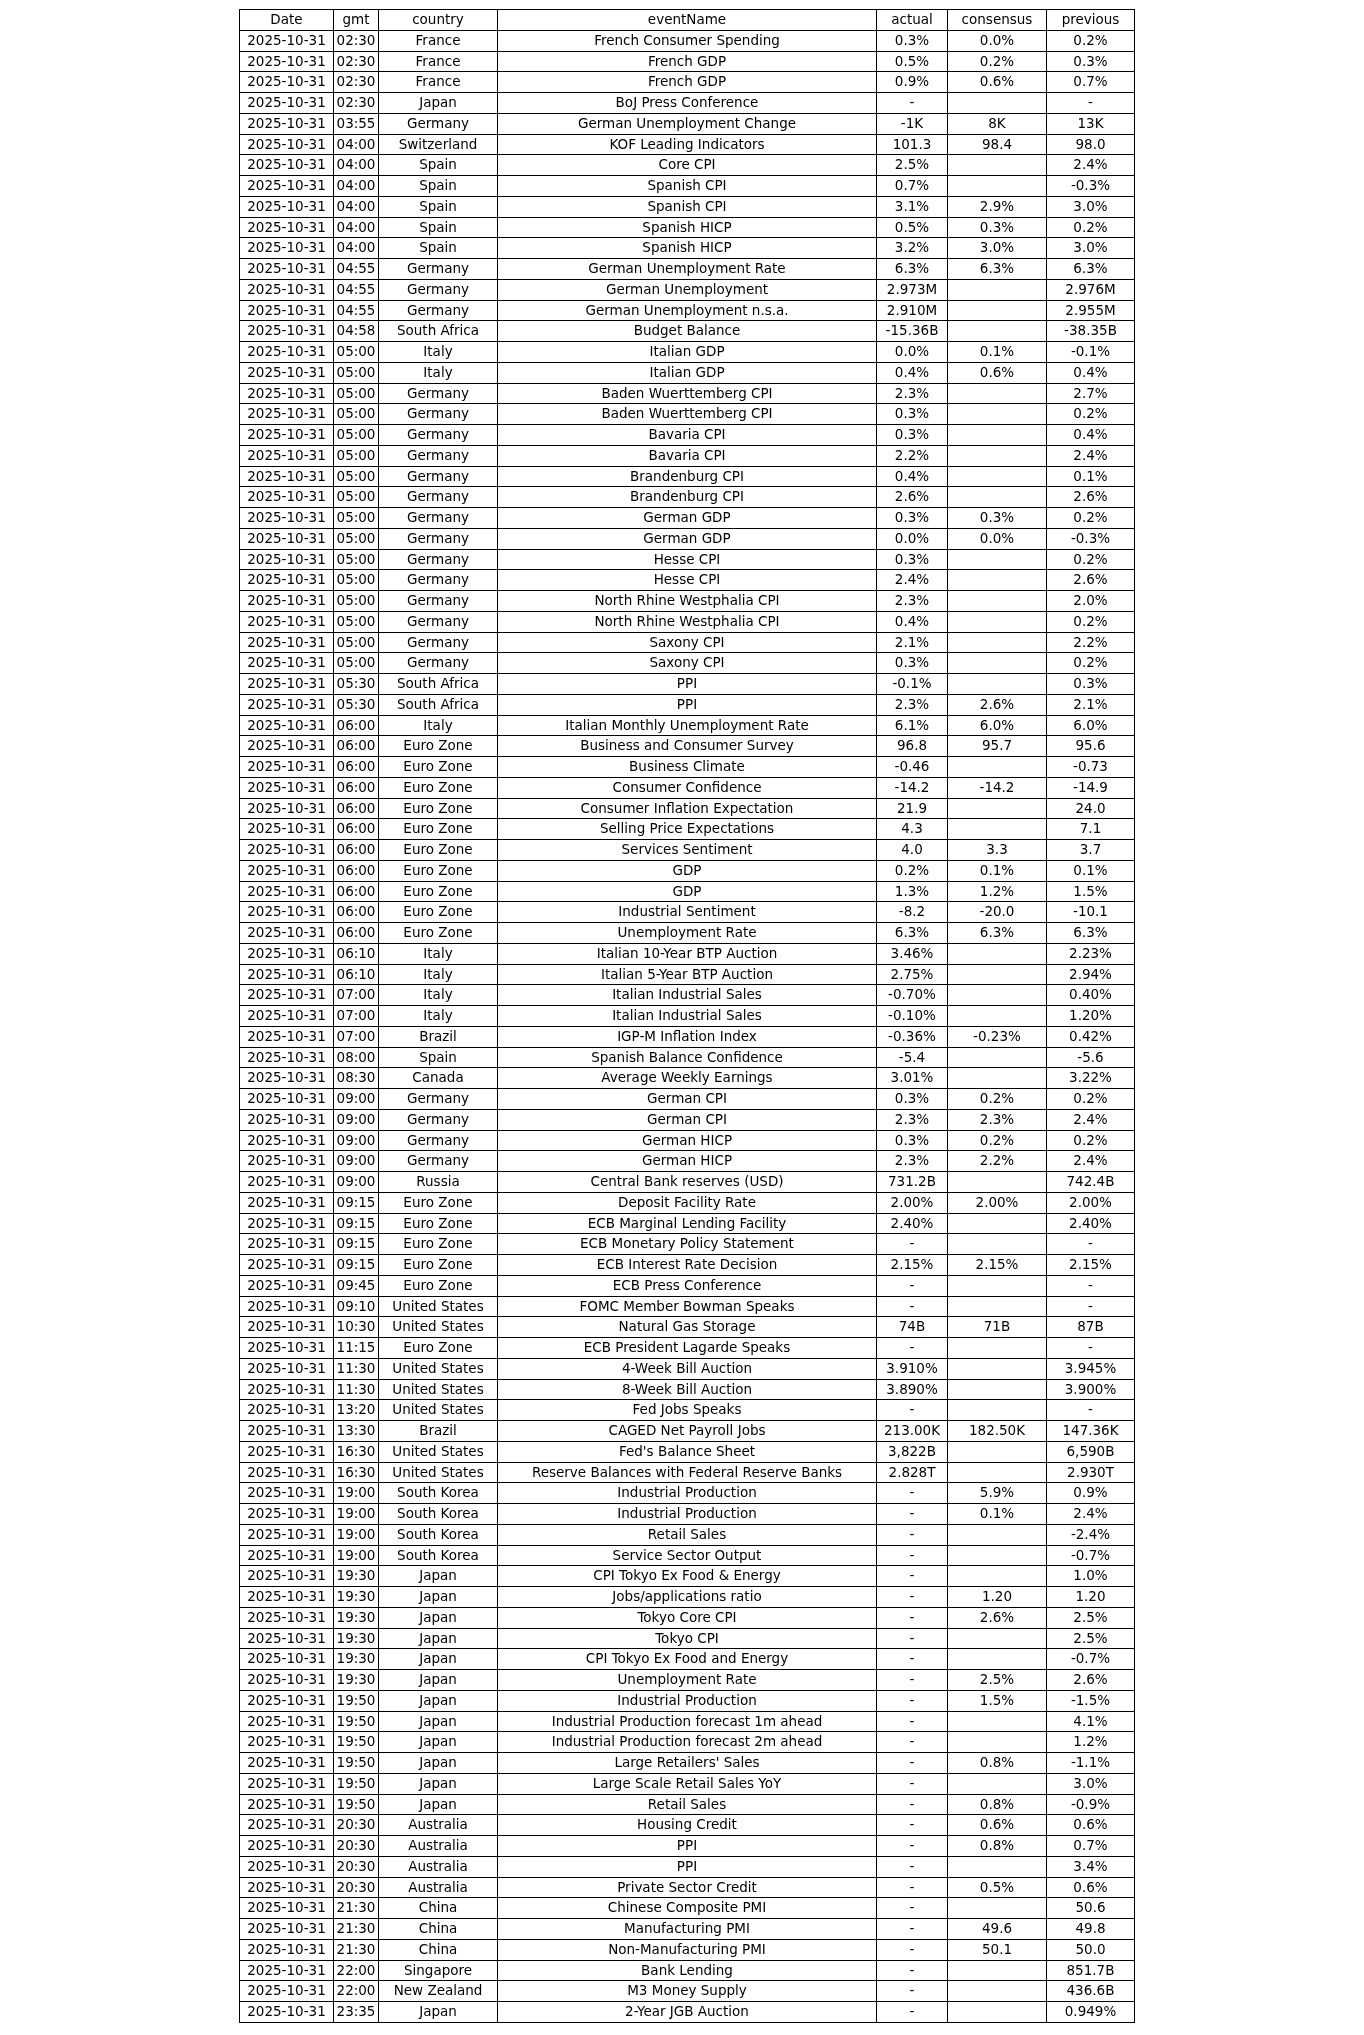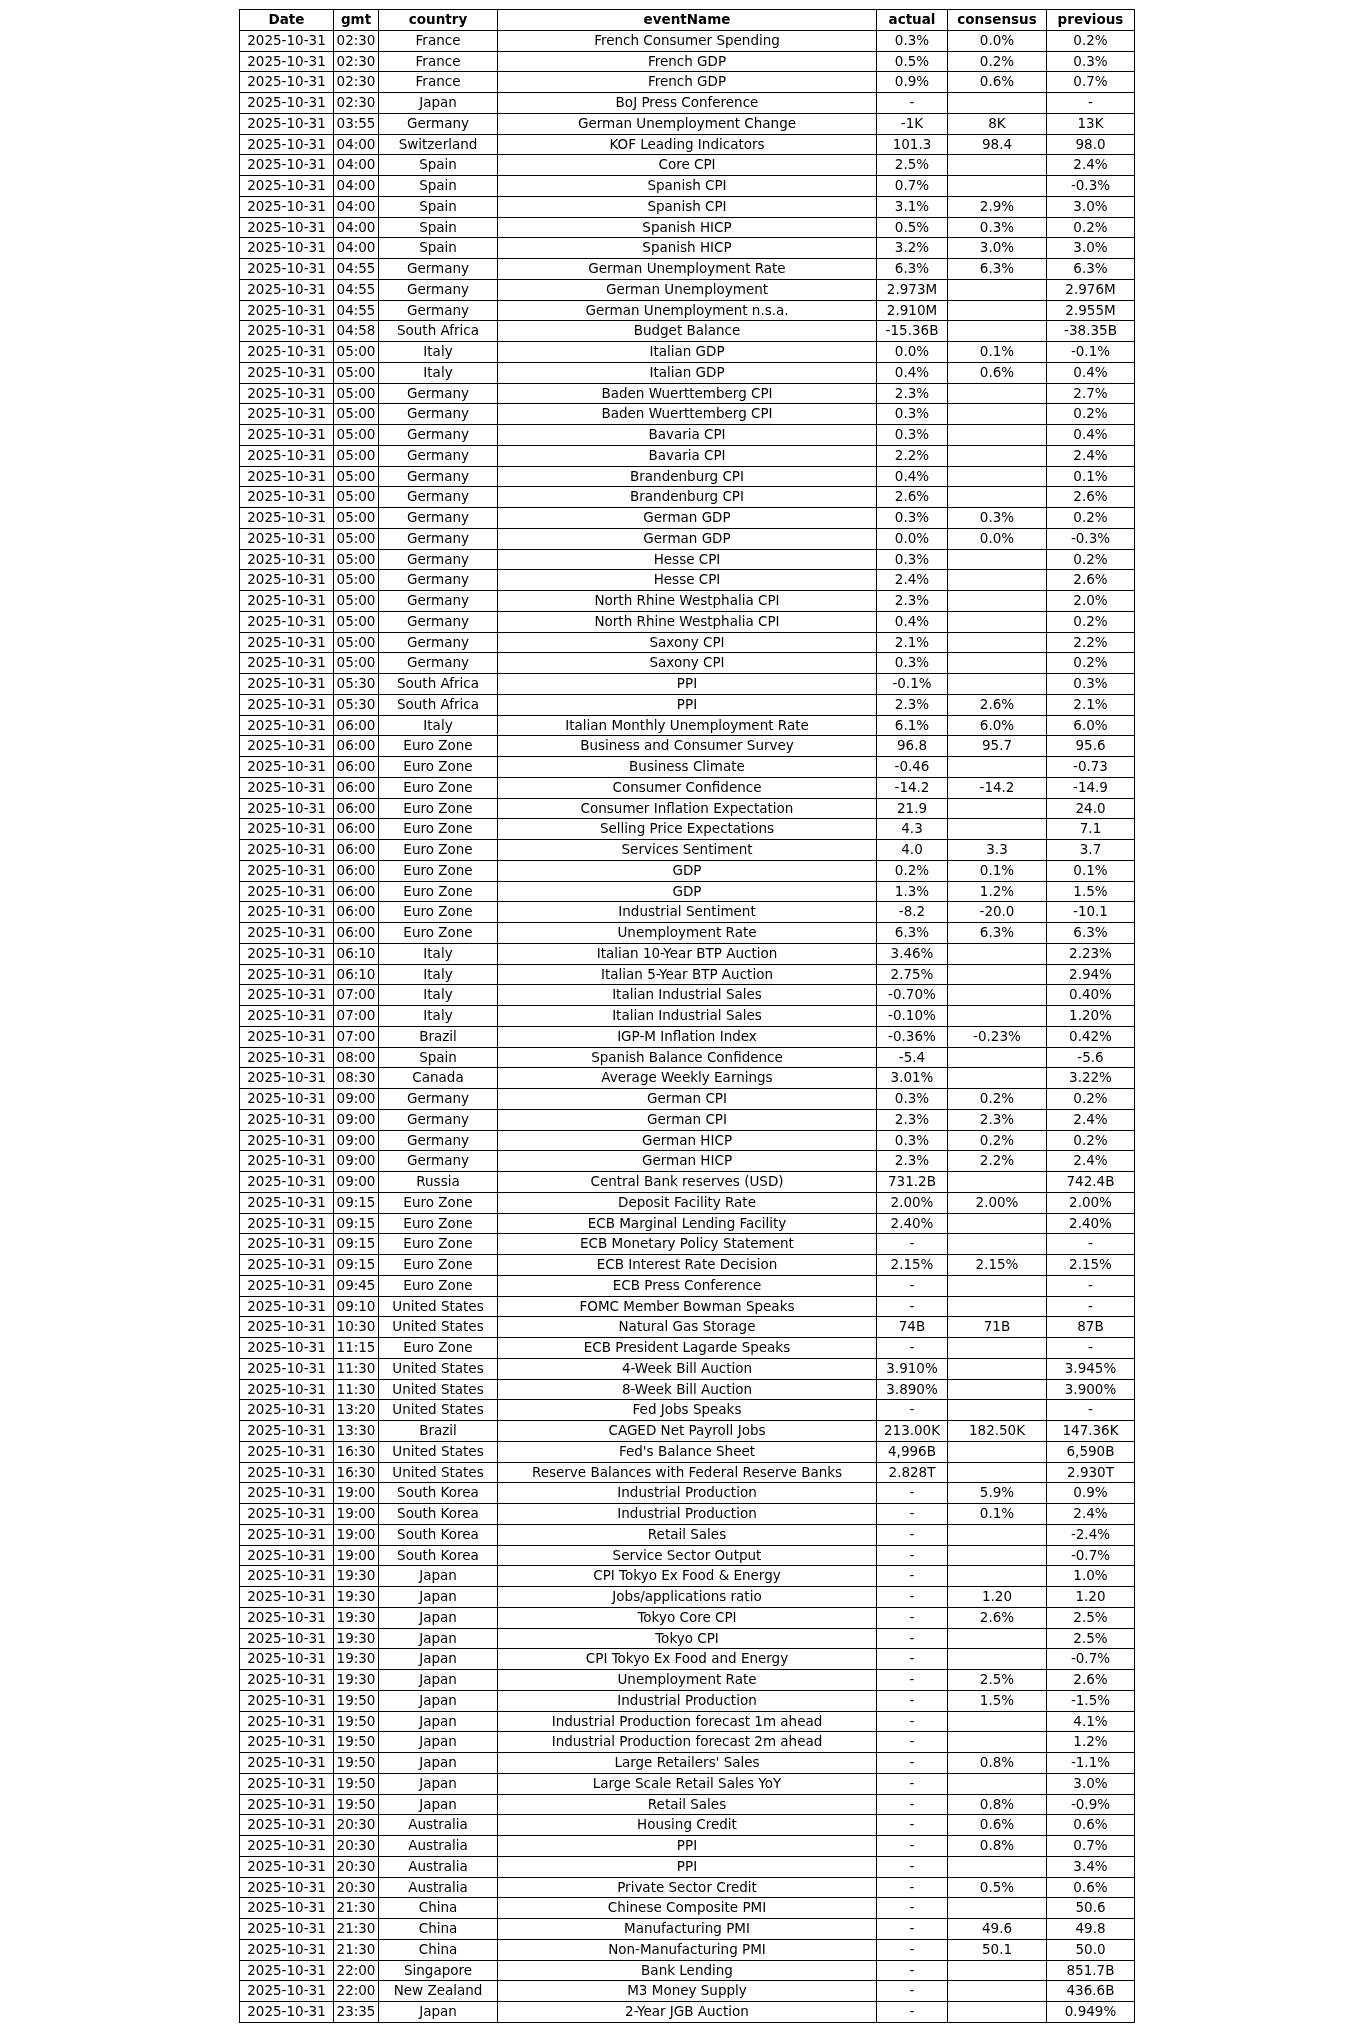--- a/index.html
+++ b/index.html
@@ -23,21 +23,21 @@
     color: var(--text, #000000);
     padding: 0;
     height: 19.75px;
     line-height: 19.75px;
     font-size: 13.5px;
     text-align: center;
     vertical-align: middle;
     white-space: nowrap;
     overflow: hidden;
   }
-  table.calendar th { font-weight: bold; }
+  table.calendar th { font-weight: normal; }
   col.c-date      { width: 94px; }
   col.c-gmt       { width: 45px; }
   col.c-country   { width: 119px; }
   col.c-eventname { width: 379px; }
   col.c-actual    { width: 71px; }
   col.c-consensus { width: 99px; }
   col.c-previous  { width: 88px; }
 </style>
 </head>
 <body style="--bg: #ffffff; --border: #000000; --text: #000000;">
@@ -674,21 +674,21 @@
         <td>CAGED Net Payroll Jobs</td>
         <td>213.00K</td>
         <td>182.50K</td>
         <td>147.36K</td>
       </tr>
       <tr>
         <td>2025-10-31</td>
         <td>16:30</td>
         <td>United States</td>
         <td>Fed's Balance Sheet</td>
-        <td>4,996B</td>
+        <td>3,822B</td>
         <td></td>
         <td>6,590B</td>
       </tr>
       <tr>
         <td>2025-10-31</td>
         <td>16:30</td>
         <td>United States</td>
         <td>Reserve Balances with Federal Reserve Banks</td>
         <td>2.828T</td>
         <td></td>

